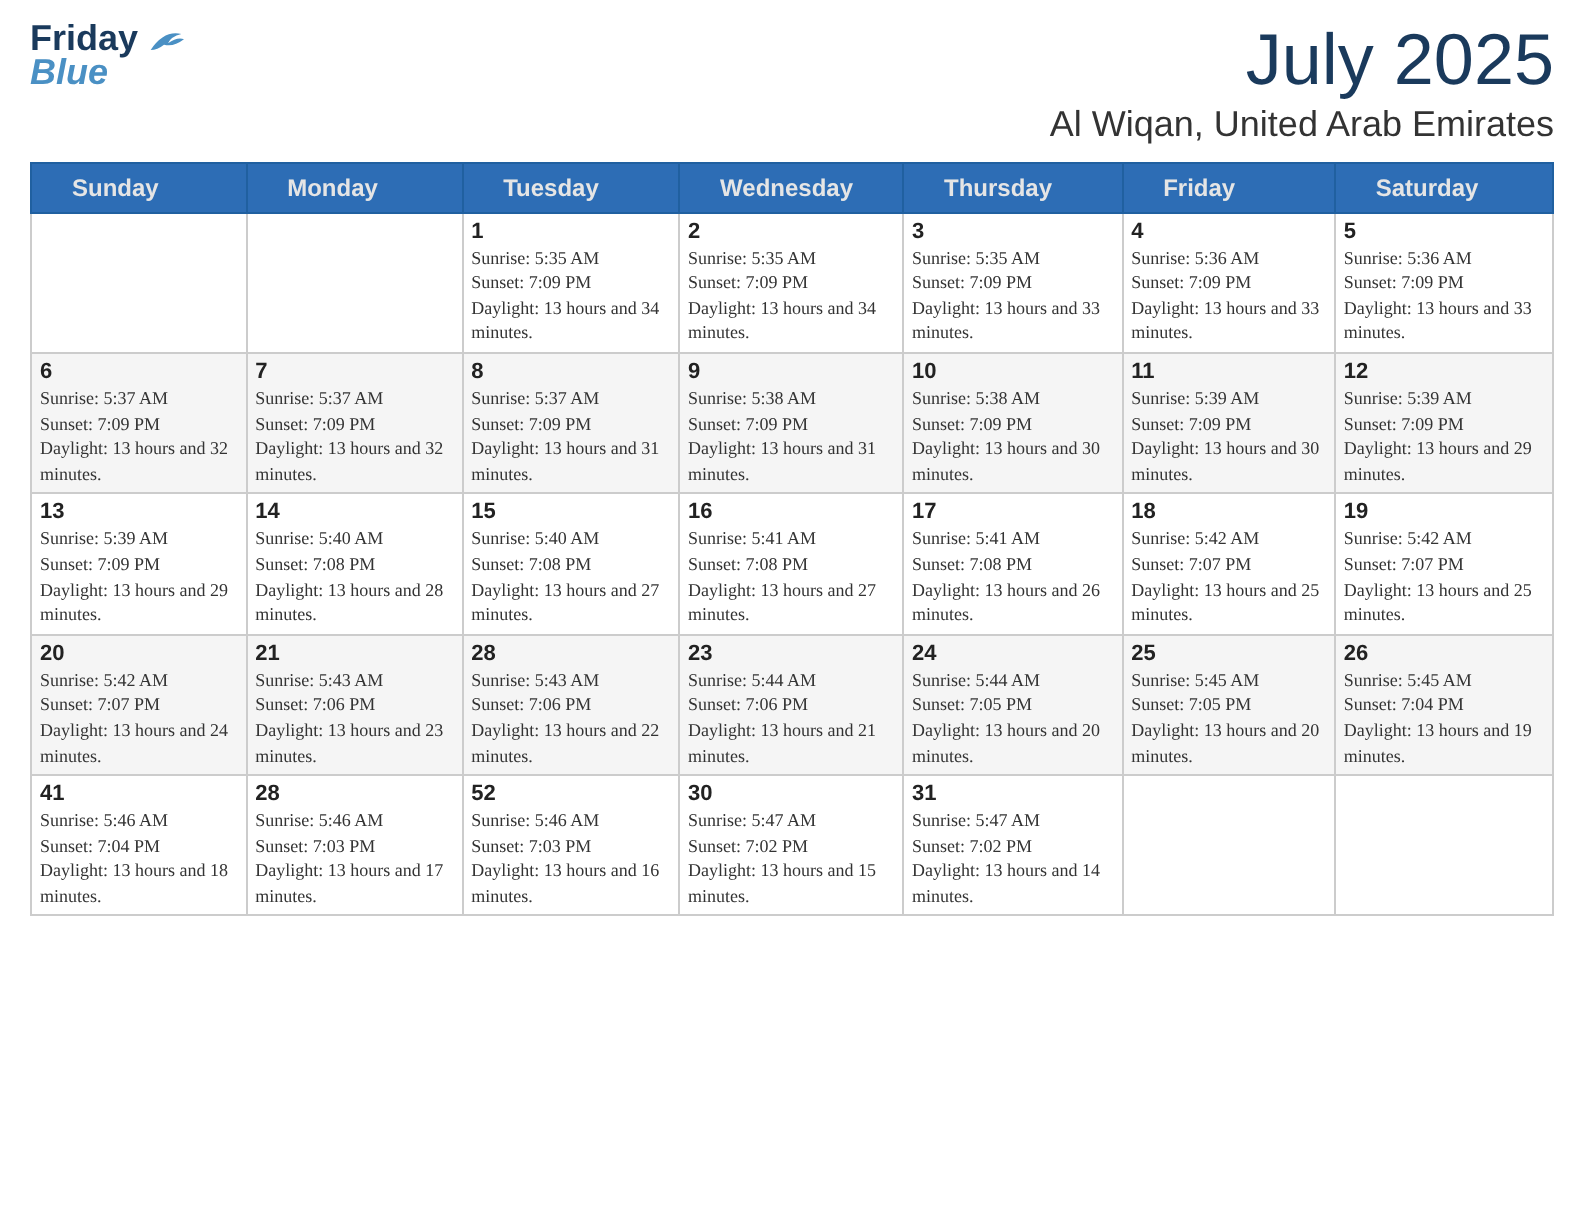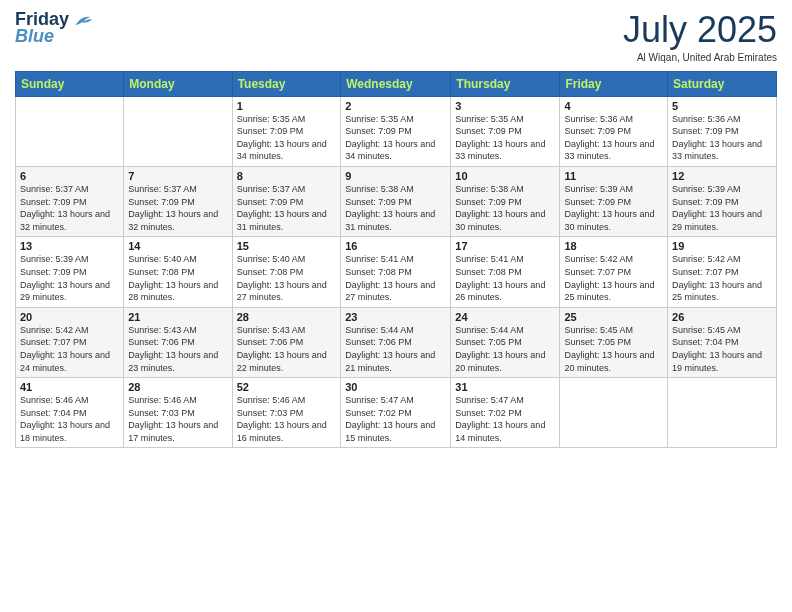--- a/index.html
+++ b/index.html
@@ -39,35 +39,35 @@
     .title-block {
       text-align: right;
     }
     .month-title {
       font-size: 36px;
       font-weight: normal;
       color: #1a3a5c;
       line-height: 1.1;
     }
     .location {
-      font-size: 10px;
+      font-size: 18px;
       color: #333;
       margin-top: 2px;
     }
     .calendar {
       width: 100%;
       border-collapse: collapse;
       border: 1px solid #ccc;
     }
     .calendar th {
       background-color: #2d6db5;
-      color: #bef264;
+      color: #e5e5e5;
       font-size: 12px;
       font-weight: bold;
-      padding: 5px 5px;
+      padding: 5px 20px;
       text-align: left;
       border: 1px solid #2060a0;
     }
     .calendar td {
       vertical-align: top;
       border: 1px solid #ccc;
       padding: 3px 4px;
       width: 113px;
       min-height: 75px;
       font-size: 9.5px;
@@ -80,20 +80,21 @@
     .day-number {
       font-size: 11px;
       font-weight: bold;
       display: block;
       margin-bottom: 1px;
     }
     .day-info {
       font-size: 9px;
       line-height: 1.4;
       color: #333;
+      font-family: Liberation Serif, serif;
     }
     .empty-cell {
       background: #fff !important;
     }
   </style>
 </head>
 <body>
 
 <div class="page">
   <div class="header">

